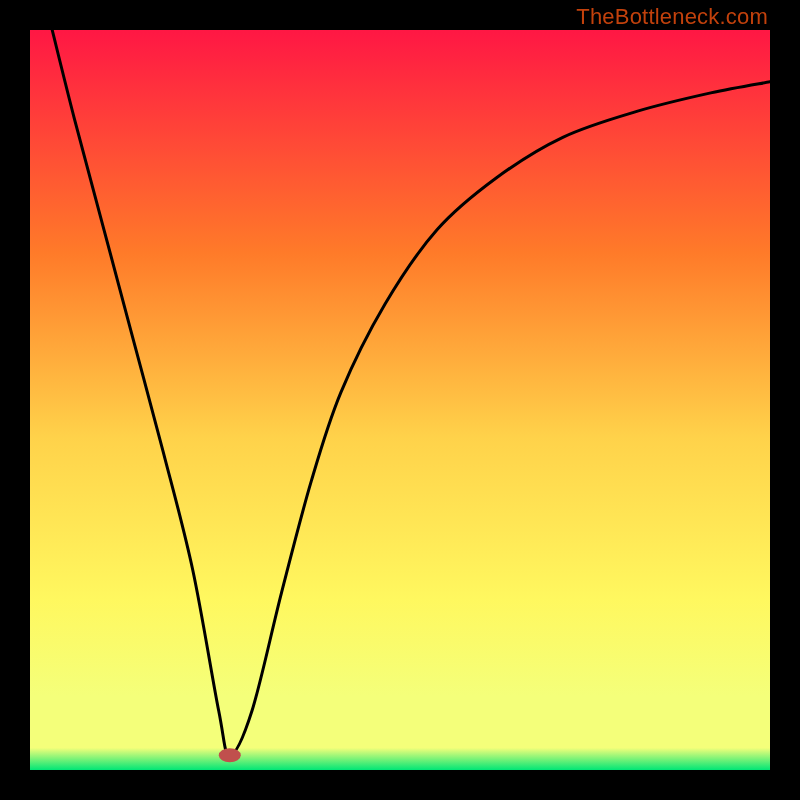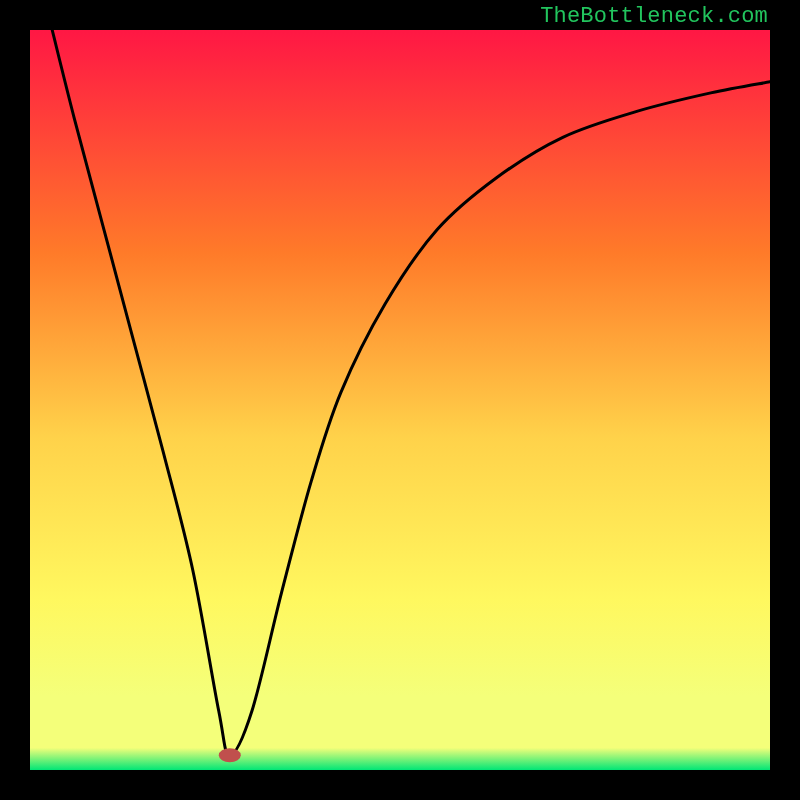--- a/index.html
+++ b/index.html
@@ -15,23 +15,23 @@
     left: 30px;
     top: 30px;
     width: 740px;
     height: 740px;
     background: #fff;
   }
   .watermark {
     position: absolute;
     top: 4px;
     right: 32px;
-    font-family: Liberation Mono, monospace;
+    font-family: Liberation Sans, sans-serif;
     font-size: 22px;
-    color: #22c55e;
+    color: #c2410c;
     font-weight: 400;
     letter-spacing: 0.2px;
   }
   svg {
     position: absolute;
     left: 0;
     top: 0;
   }
 </style>
 </head>

